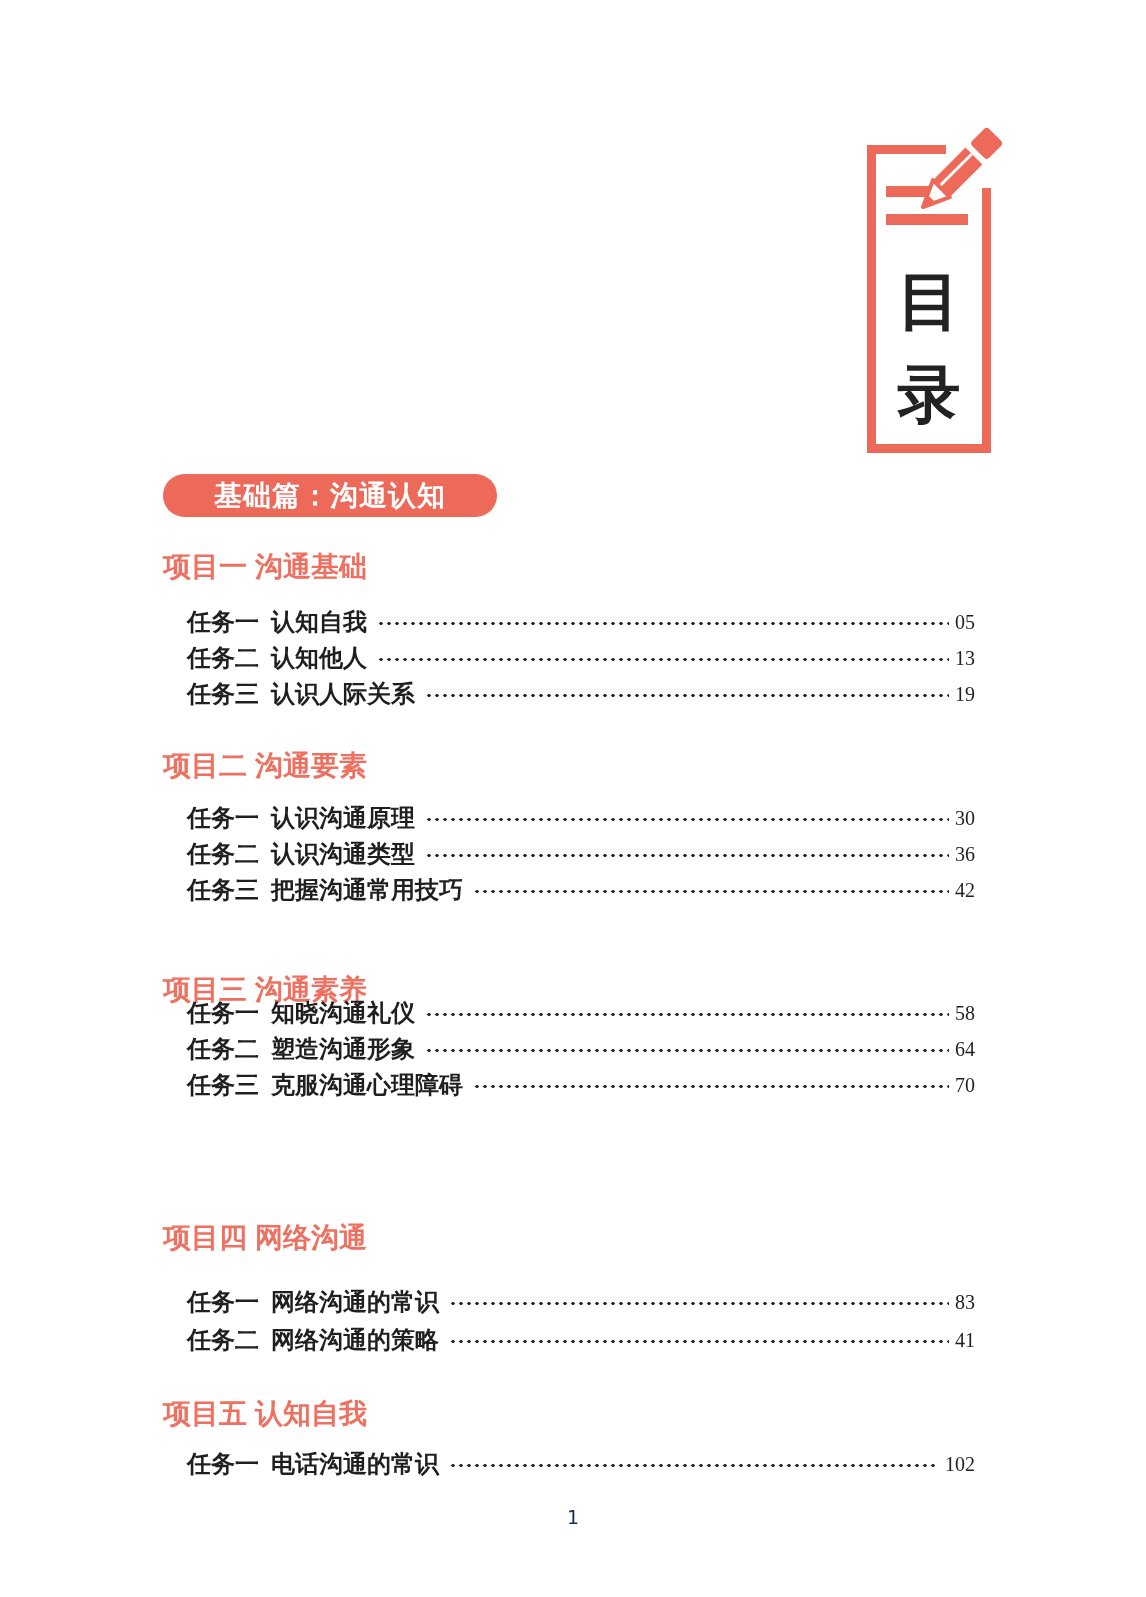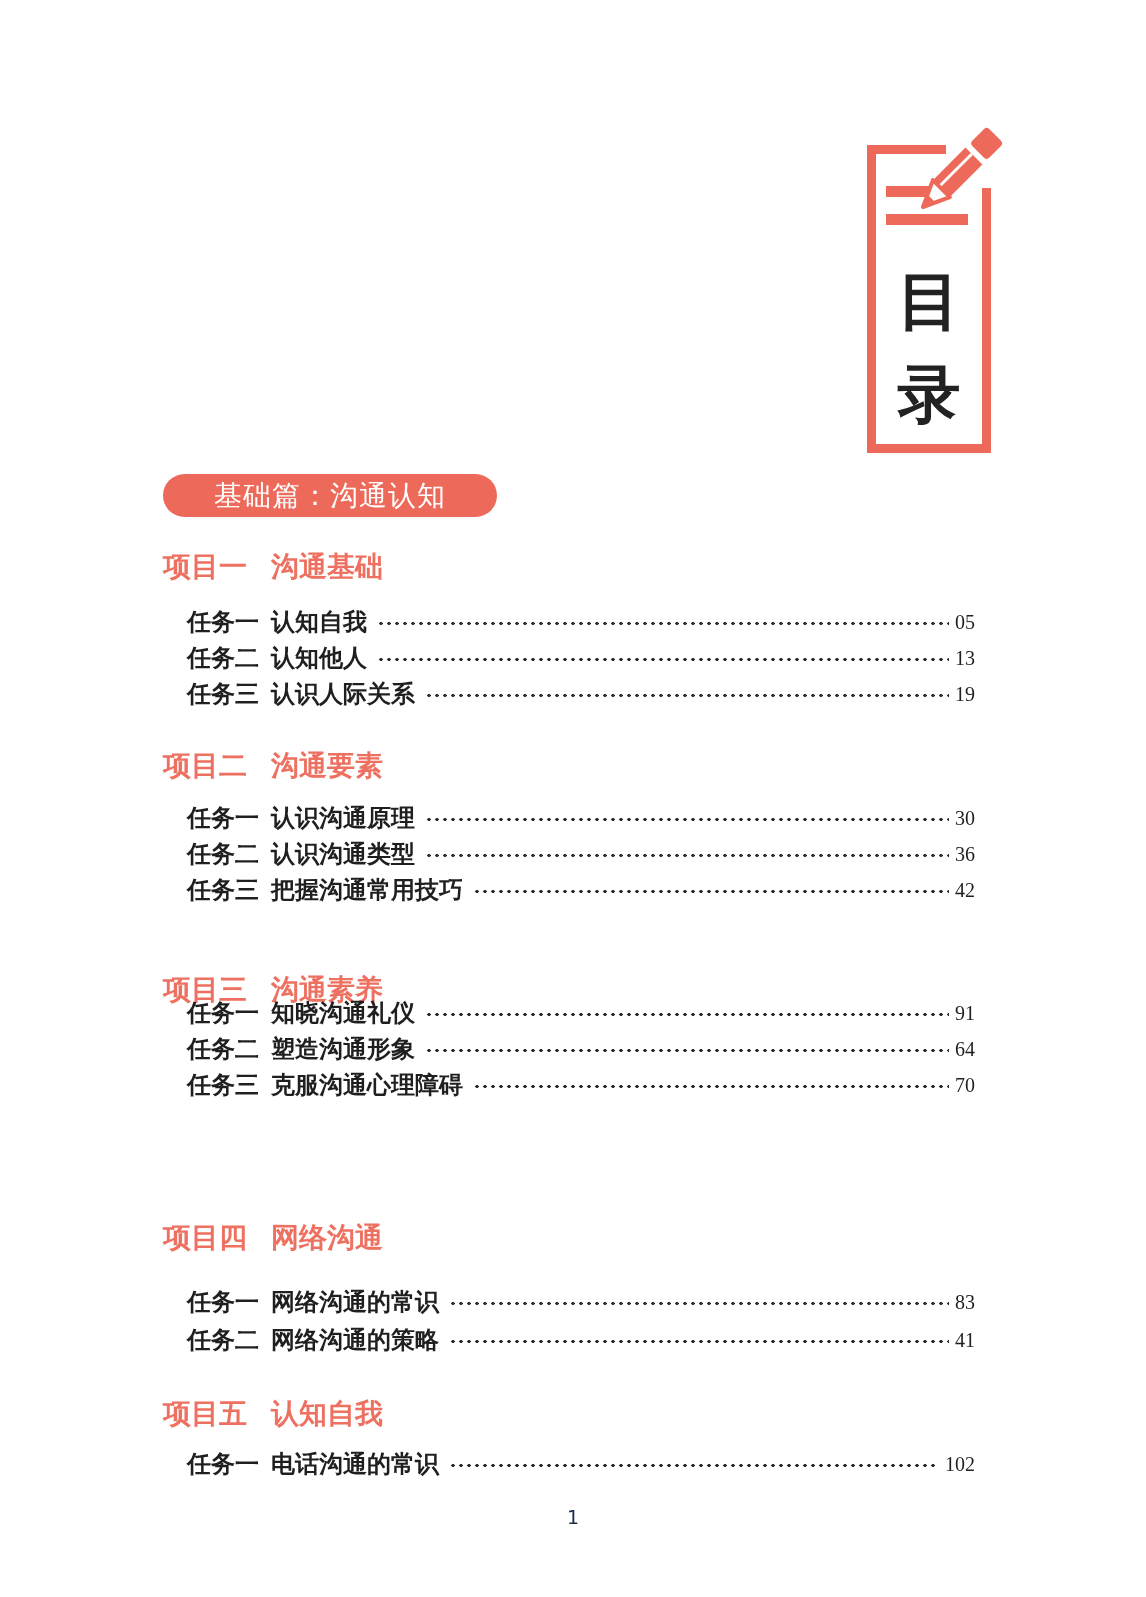--- a/index.html
+++ b/index.html
@@ -25,33 +25,33 @@
   }
   .toc-char.c1 { top:148px; }
   .toc-char.c2 { top:241px; }
 
   
   .part-pill {
     position:absolute; left:163px; height:43px;
     background:var(--accent,#ED6A5A);
     border-radius:22px;
     display:flex; align-items:center; justify-content:center;
-    color:#ffffff; font-weight:normal; font-size:28px;
+    color:#ffffff; font-weight:bold; font-size:28px;
     letter-spacing:1px;
   }
 
   
   .project-heading {
     position:absolute; left:163px; height:32px;
     display:flex; align-items:center;
     color:var(--heading,#EE7060);
     font-weight:bold; font-size:28px; line-height:32px;
     white-space:nowrap;
   }
-  .project-heading .p-num { margin-right:24px; }
+  .project-heading .p-num { margin-right:8px; }
 
   
   .task {
     position:absolute; left:187px; width:788px; height:30px;
     display:flex; 
     font-size:24px; font-weight:600; line-height:30px;
     white-space:nowrap;
   }
   .t-label { margin-right:12px; }
   .dots {
@@ -152,21 +152,21 @@
   </div>
 
   <div class="project-heading" style="top:974px;">
     <span class="p-num">项目三</span>
     <span class="p-name">沟通素养</span>
   </div>
   <div class="task" style="top:998px;">
     <span class="t-label">任务一</span>
     <span class="t-title">知晓沟通礼仪</span>
     <span class="dots"></span>
-    <span class="t-page">91</span>
+    <span class="t-page">58</span>
   </div>
   <div class="task" style="top:1034px;">
     <span class="t-label">任务二</span>
     <span class="t-title">塑造沟通形象</span>
     <span class="dots"></span>
     <span class="t-page">64</span>
   </div>
   <div class="task" style="top:1070px;">
     <span class="t-label">任务三</span>
     <span class="t-title">克服沟通心理障碍</span>

